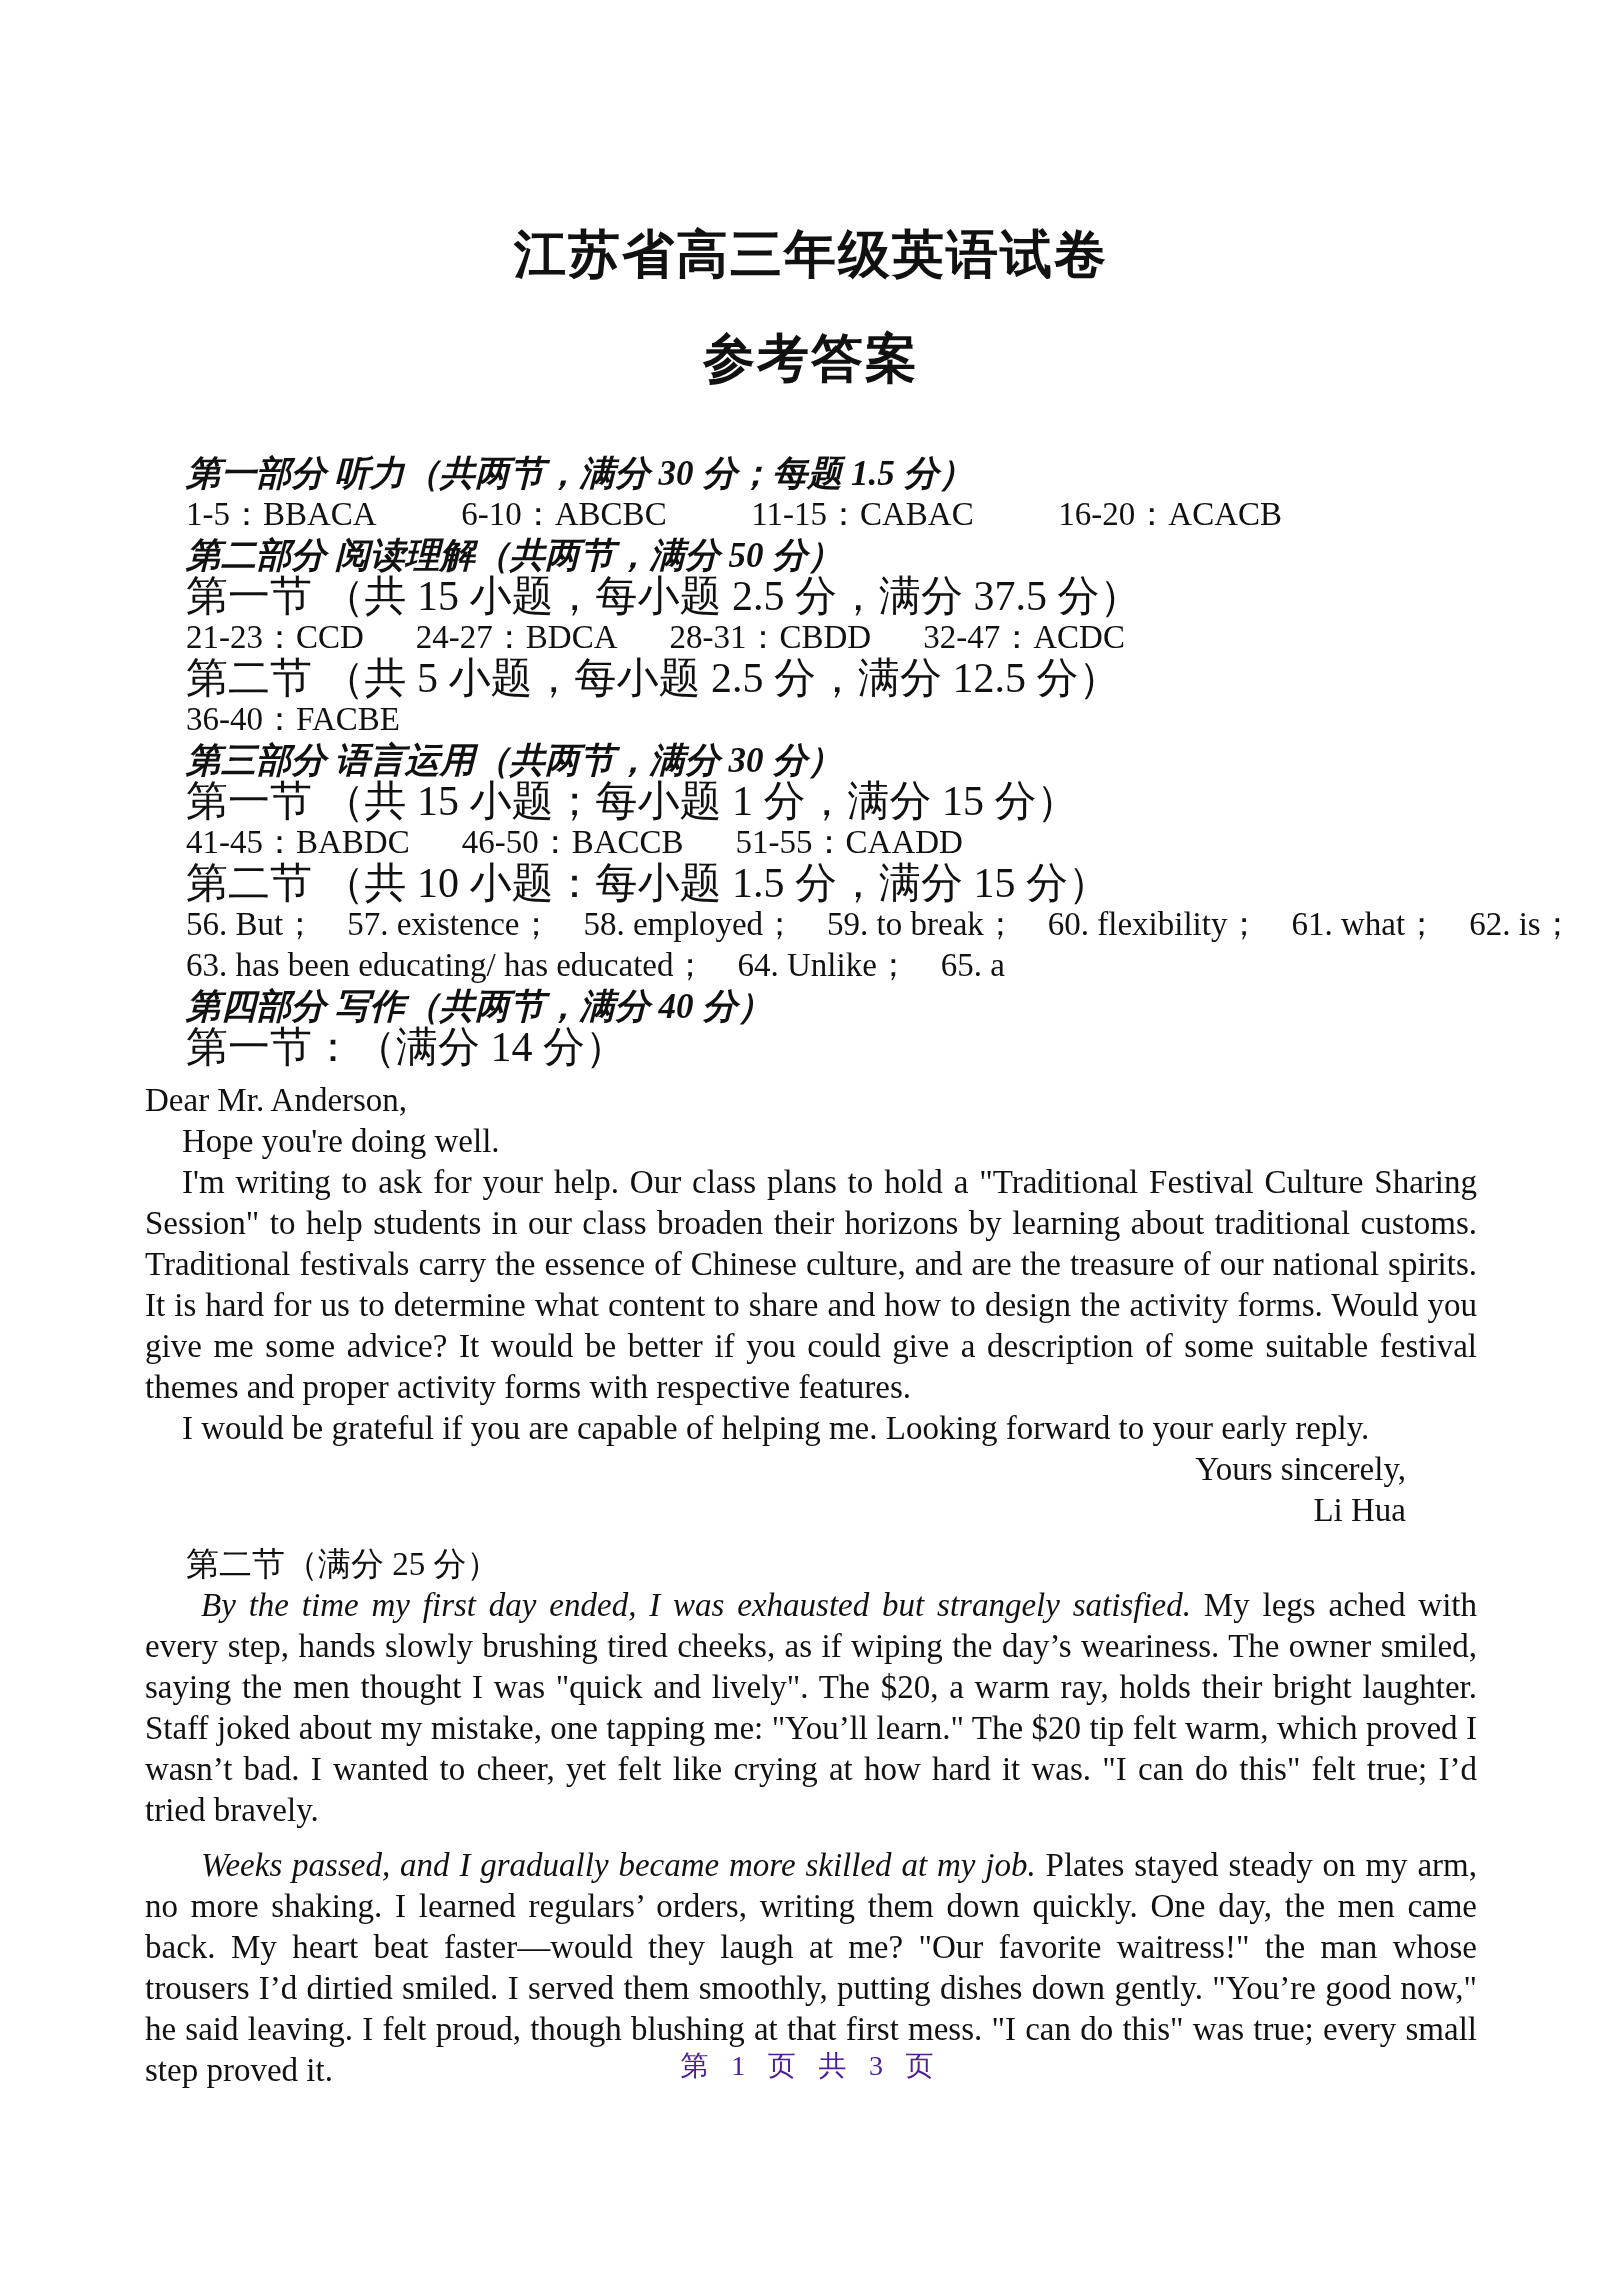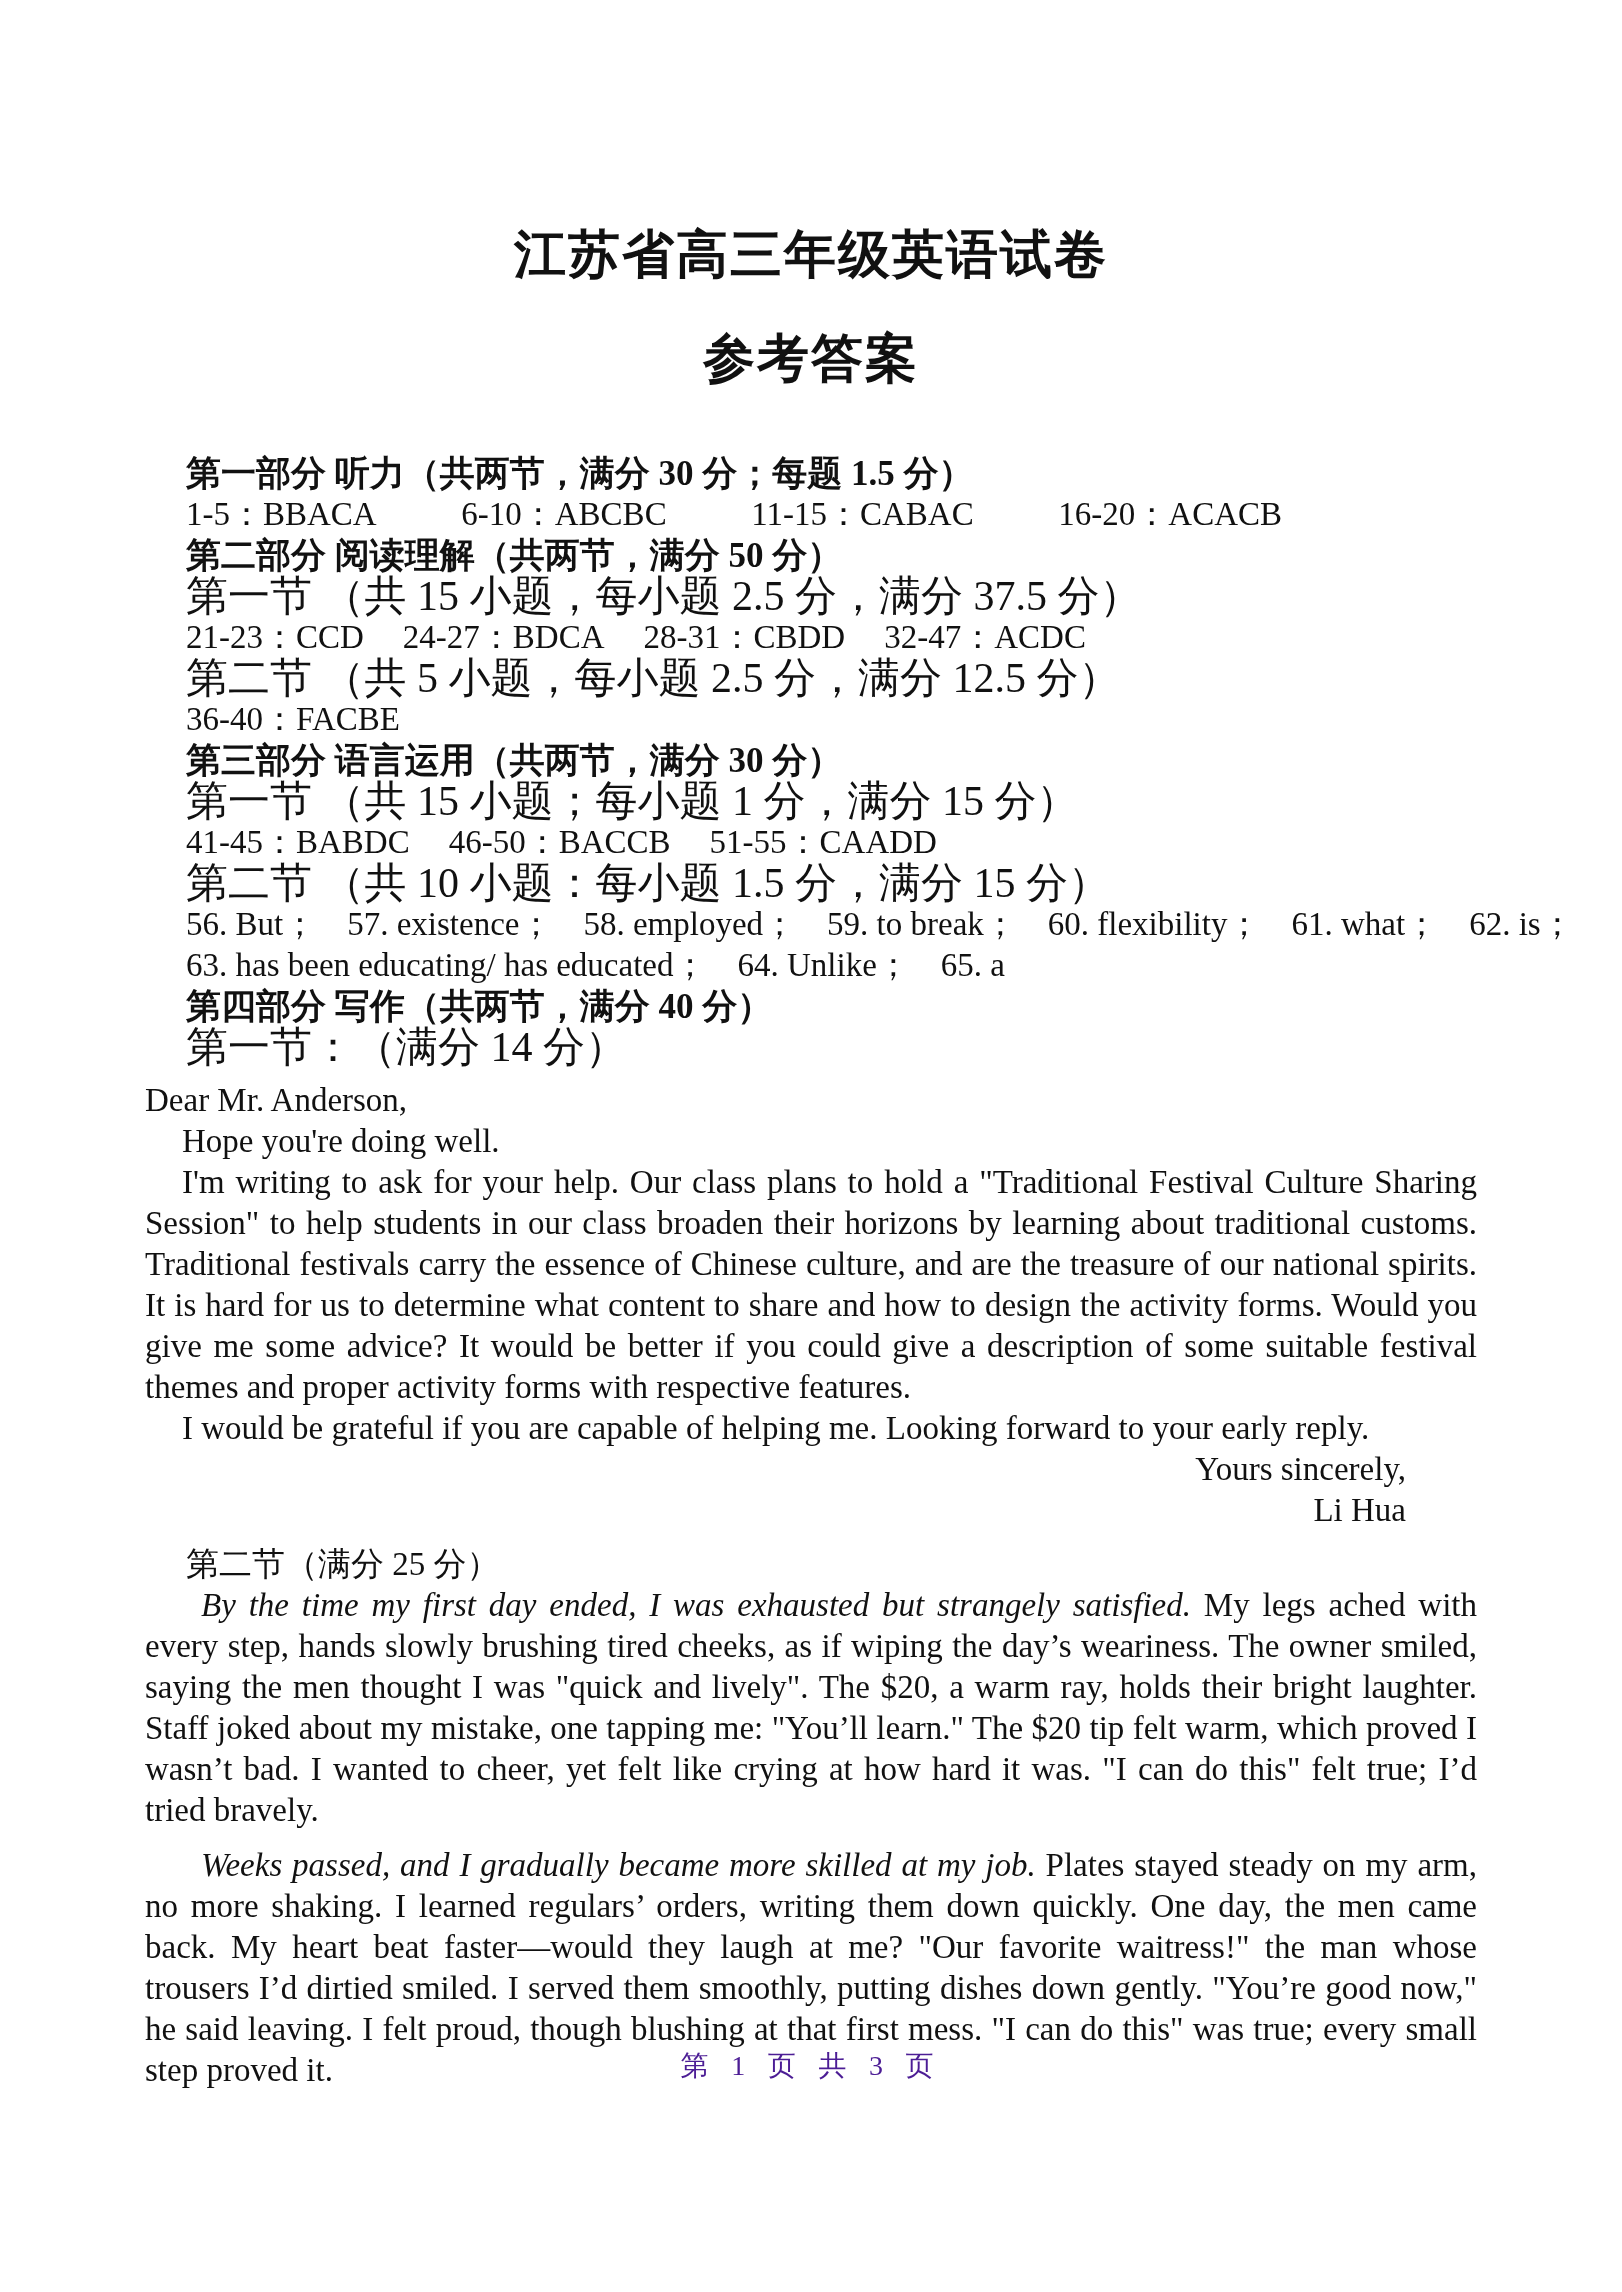--- a/index.html
+++ b/index.html
@@ -38,33 +38,34 @@
     padding-left: 41px;
   }
   .key p {
     margin: 0;
     line-height: 41px;
     white-space: nowrap;
   }
   .part {
     font-weight: bold;
     font-size: 35px;
+    font-style: italic;
   }
   .sec {
     font-size: 42px;
   }
   .ans {
     font-size: 33px;
   }
   .row { display: flex; }
   .row.spread {
     width: 1096px;
     justify-content: space-between;
   }
-  .row.gap46 { gap: 39px; }
+  .row.gap46 { gap: 52px; }
   .row.gap32 { gap: 31px; }
   .grammar { margin-left: -26.5px; }
   .letter { margin-top: 11.8px; }
   .letter p, .essay p {
     margin: 0;
     font-size: 33px;
     line-height: 41px;
   }
   .jp {
     text-align: justify;

